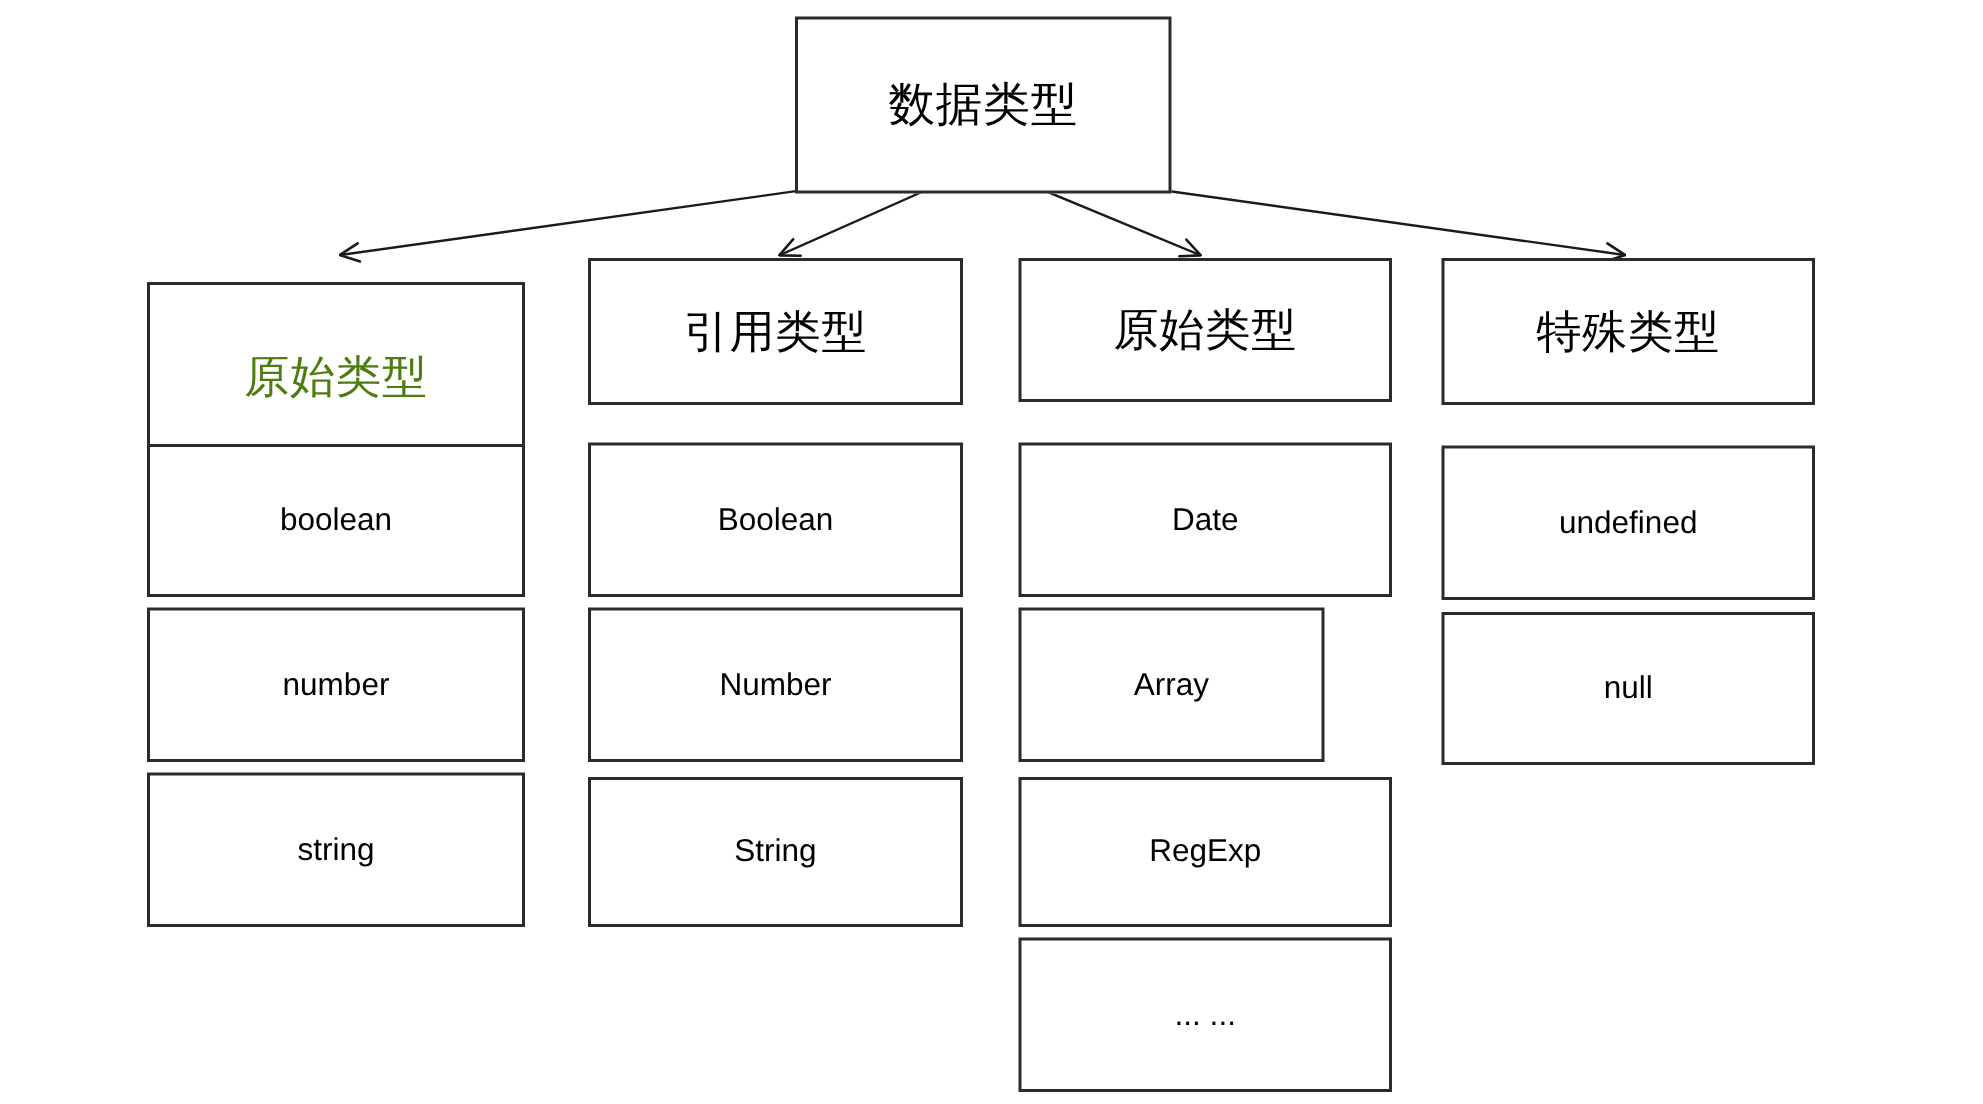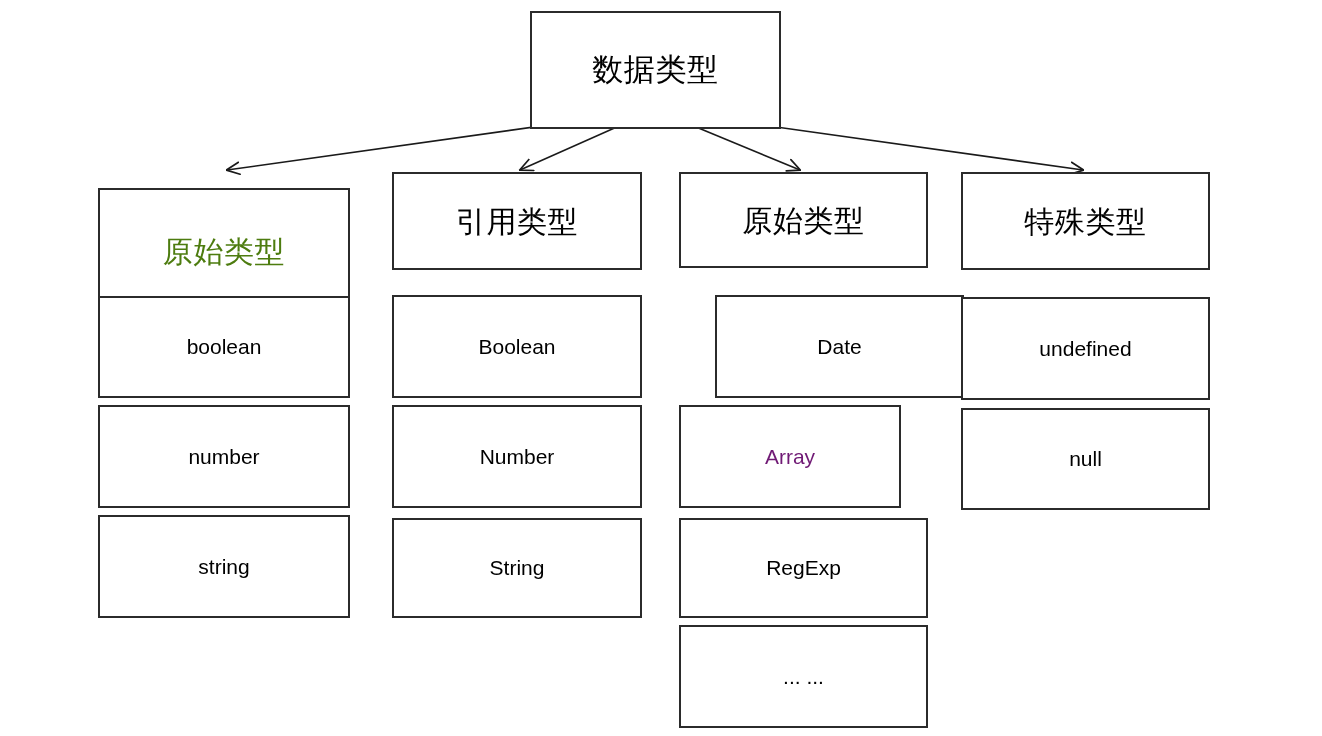--- a/index.html
+++ b/index.html
@@ -97,24 +97,24 @@
       </div>
       <div class="node leaf-node" style="left: 392px; top: 405px; width: 250px; height: 103px; border-color: rgb(43, 43, 43); background: rgb(255, 255, 255); color: rgb(0, 0, 0);">
         <span class="node-label">Number</span>
       </div>
       <div class="node leaf-node" style="left: 392px; top: 518px; width: 250px; height: 100px; border-color: rgb(43, 43, 43); background: rgb(255, 255, 255); color: rgb(0, 0, 0);">
         <span class="node-label">String</span>
       </div>
       <div class="node category-node" style="left: 679px; top: 172px; width: 249px; height: 96px; border-color: rgb(43, 43, 43); background: rgb(255, 255, 255); color: rgb(0, 0, 0);">
         <span class="node-label cjk">原始类型</span>
       </div>
-      <div class="node leaf-node" style="left: 679px; top: 295px; width: 249px; height: 103px; border-color: rgb(43, 43, 43); background: rgb(255, 255, 255); color: rgb(0, 0, 0); margin-left: 36px;">
+      <div class="node leaf-node" style="left: 679px; top: 295px; width: 249px; height: 103px; border-color: rgb(43, 43, 43); background: rgb(255, 255, 255); color: rgb(0, 0, 0);">
         <span class="node-label">Date</span>
       </div>
-      <div class="node leaf-node" style="left: 679px; top: 405px; width: 222px; height: 103px; border-color: rgb(43, 43, 43); background: rgb(255, 255, 255); color: #701a75;">
+      <div class="node leaf-node" style="left: 679px; top: 405px; width: 204px; height: 103px; border-color: rgb(43, 43, 43); background: rgb(255, 255, 255); color: #000000;">
         <span class="node-label">Array</span>
       </div>
       <div class="node leaf-node" style="left: 679px; top: 518px; width: 249px; height: 100px; border-color: rgb(43, 43, 43); background: rgb(255, 255, 255); color: rgb(0, 0, 0);">
         <span class="node-label">RegExp</span>
       </div>
       <div class="node leaf-node" style="left: 679px; top: 625px; width: 249px; height: 103px; border-color: rgb(43, 43, 43); background: rgb(255, 255, 255); color: rgb(0, 0, 0);">
         <span class="node-label">... ...</span>
       </div>
       <div class="node category-node" style="left: 961px; top: 172px; width: 249px; height: 98px; border-color: rgb(43, 43, 43); background: rgb(255, 255, 255); color: rgb(0, 0, 0);">
         <span class="node-label cjk">特殊类型</span>

